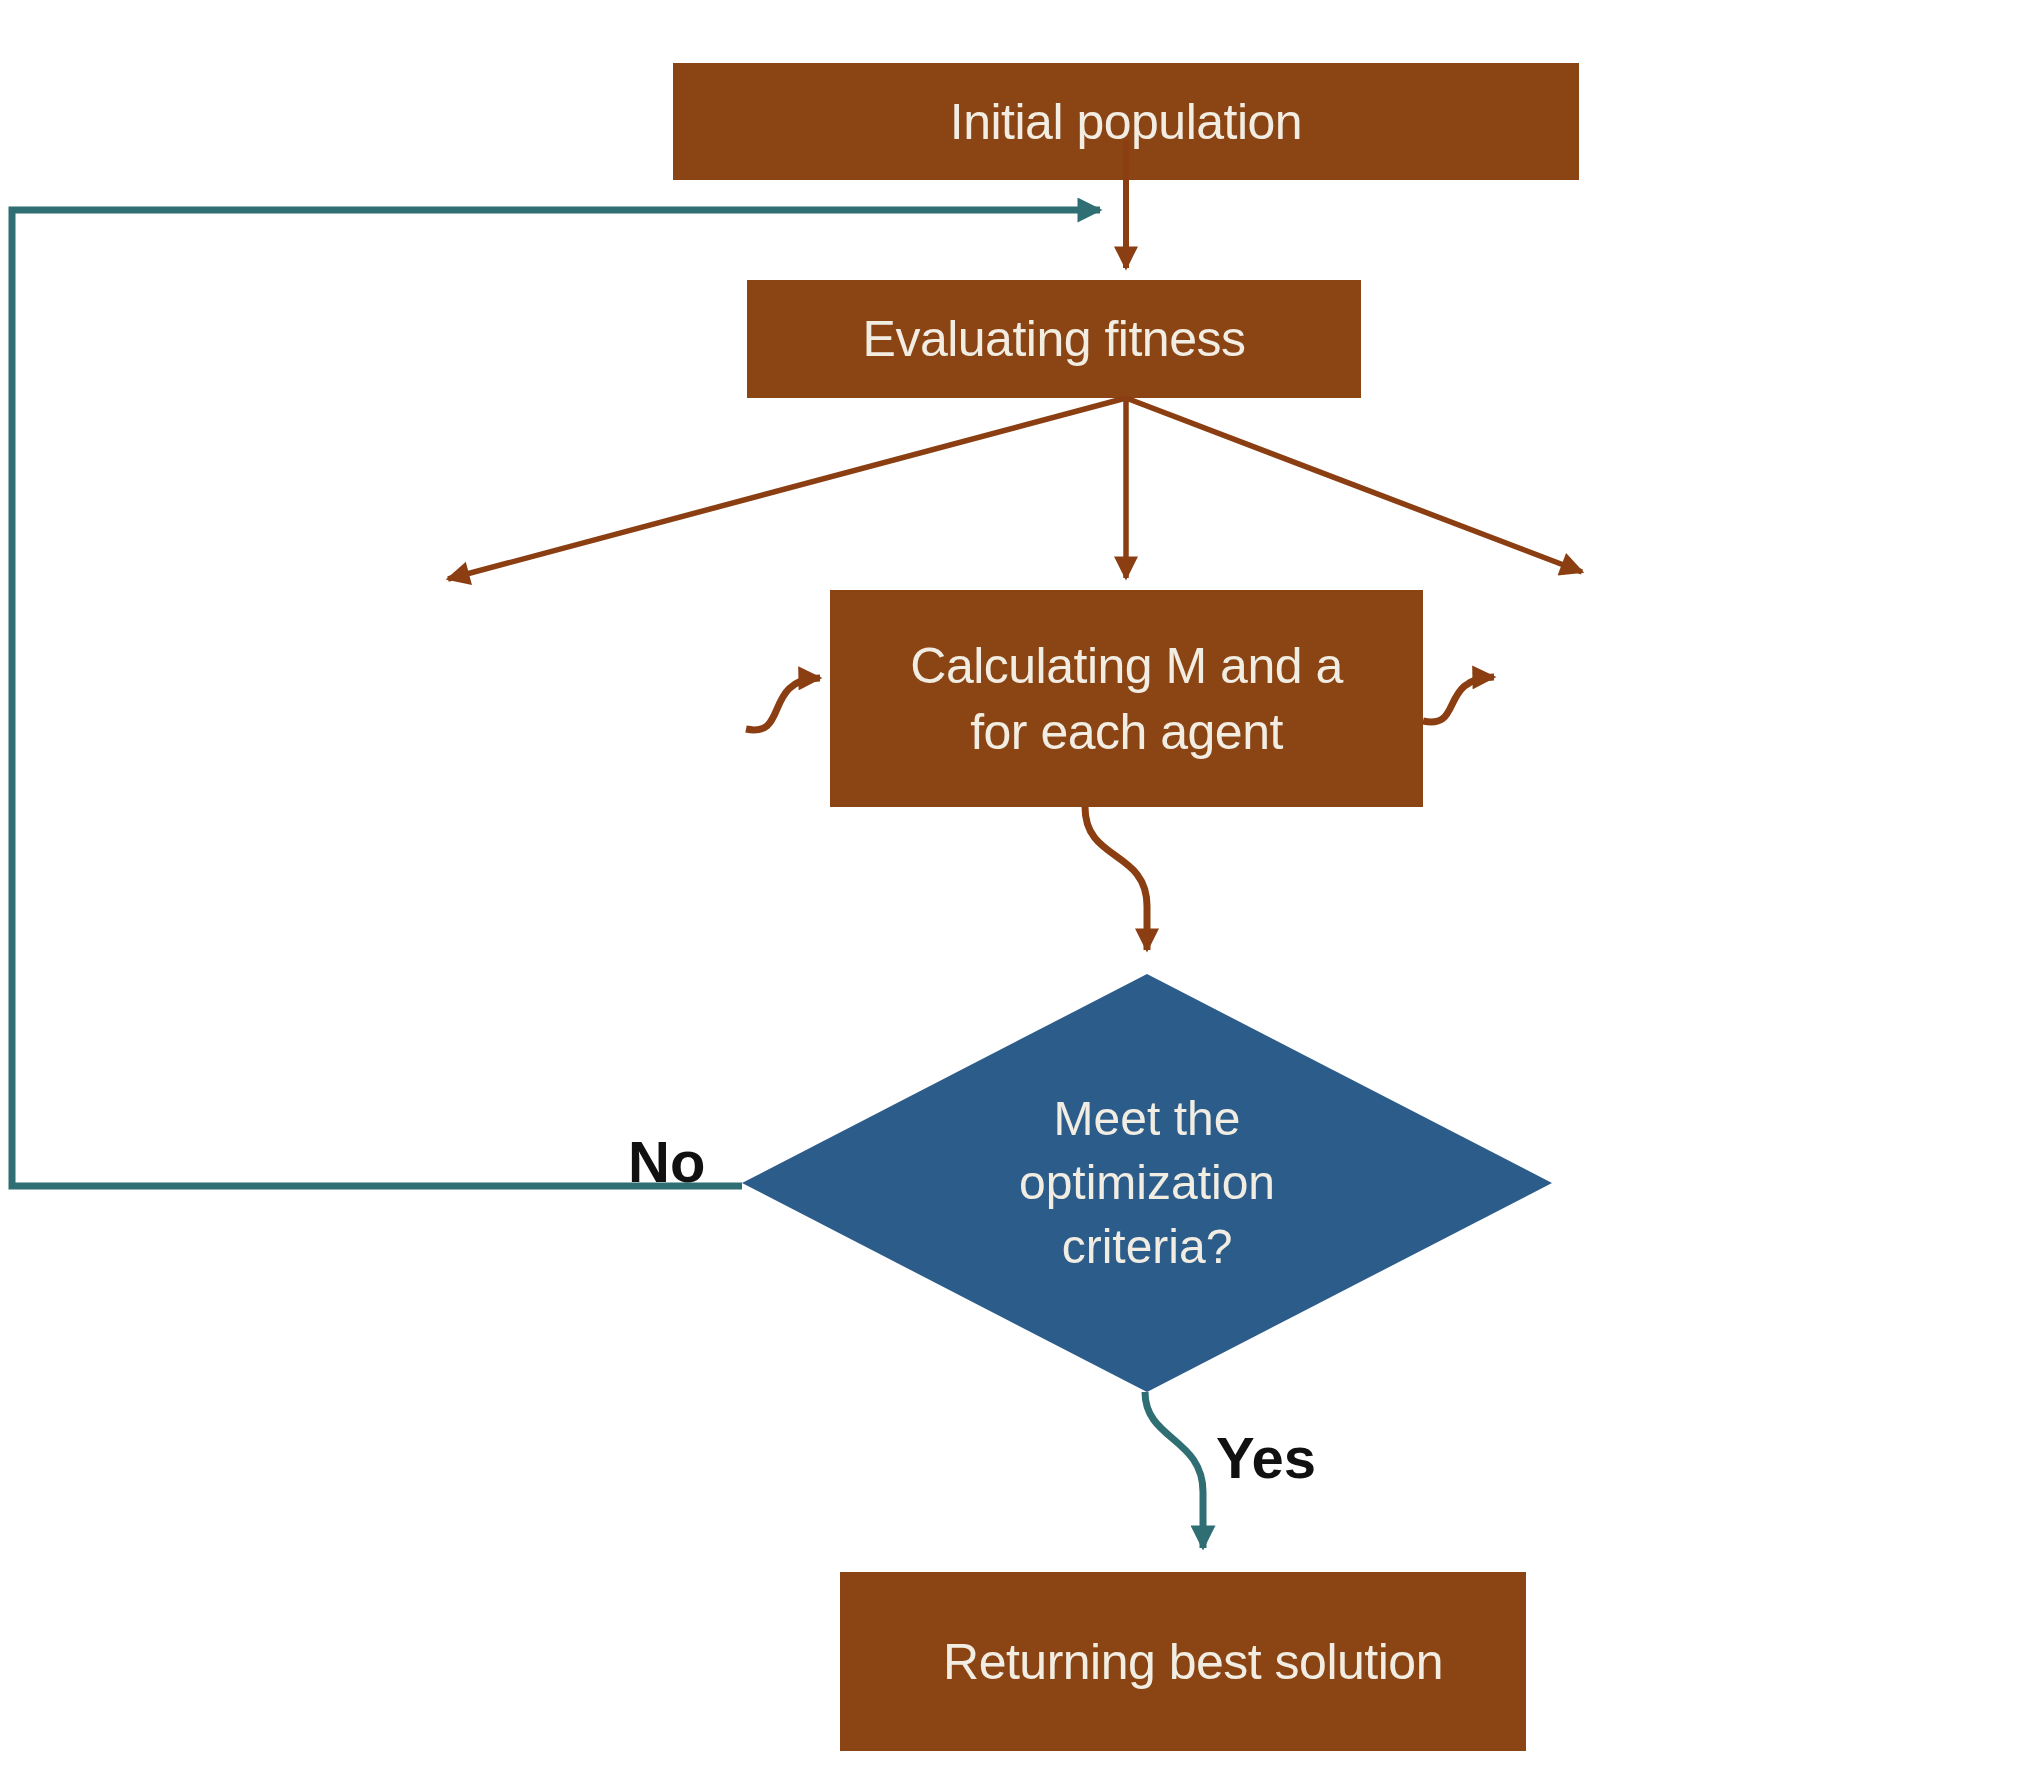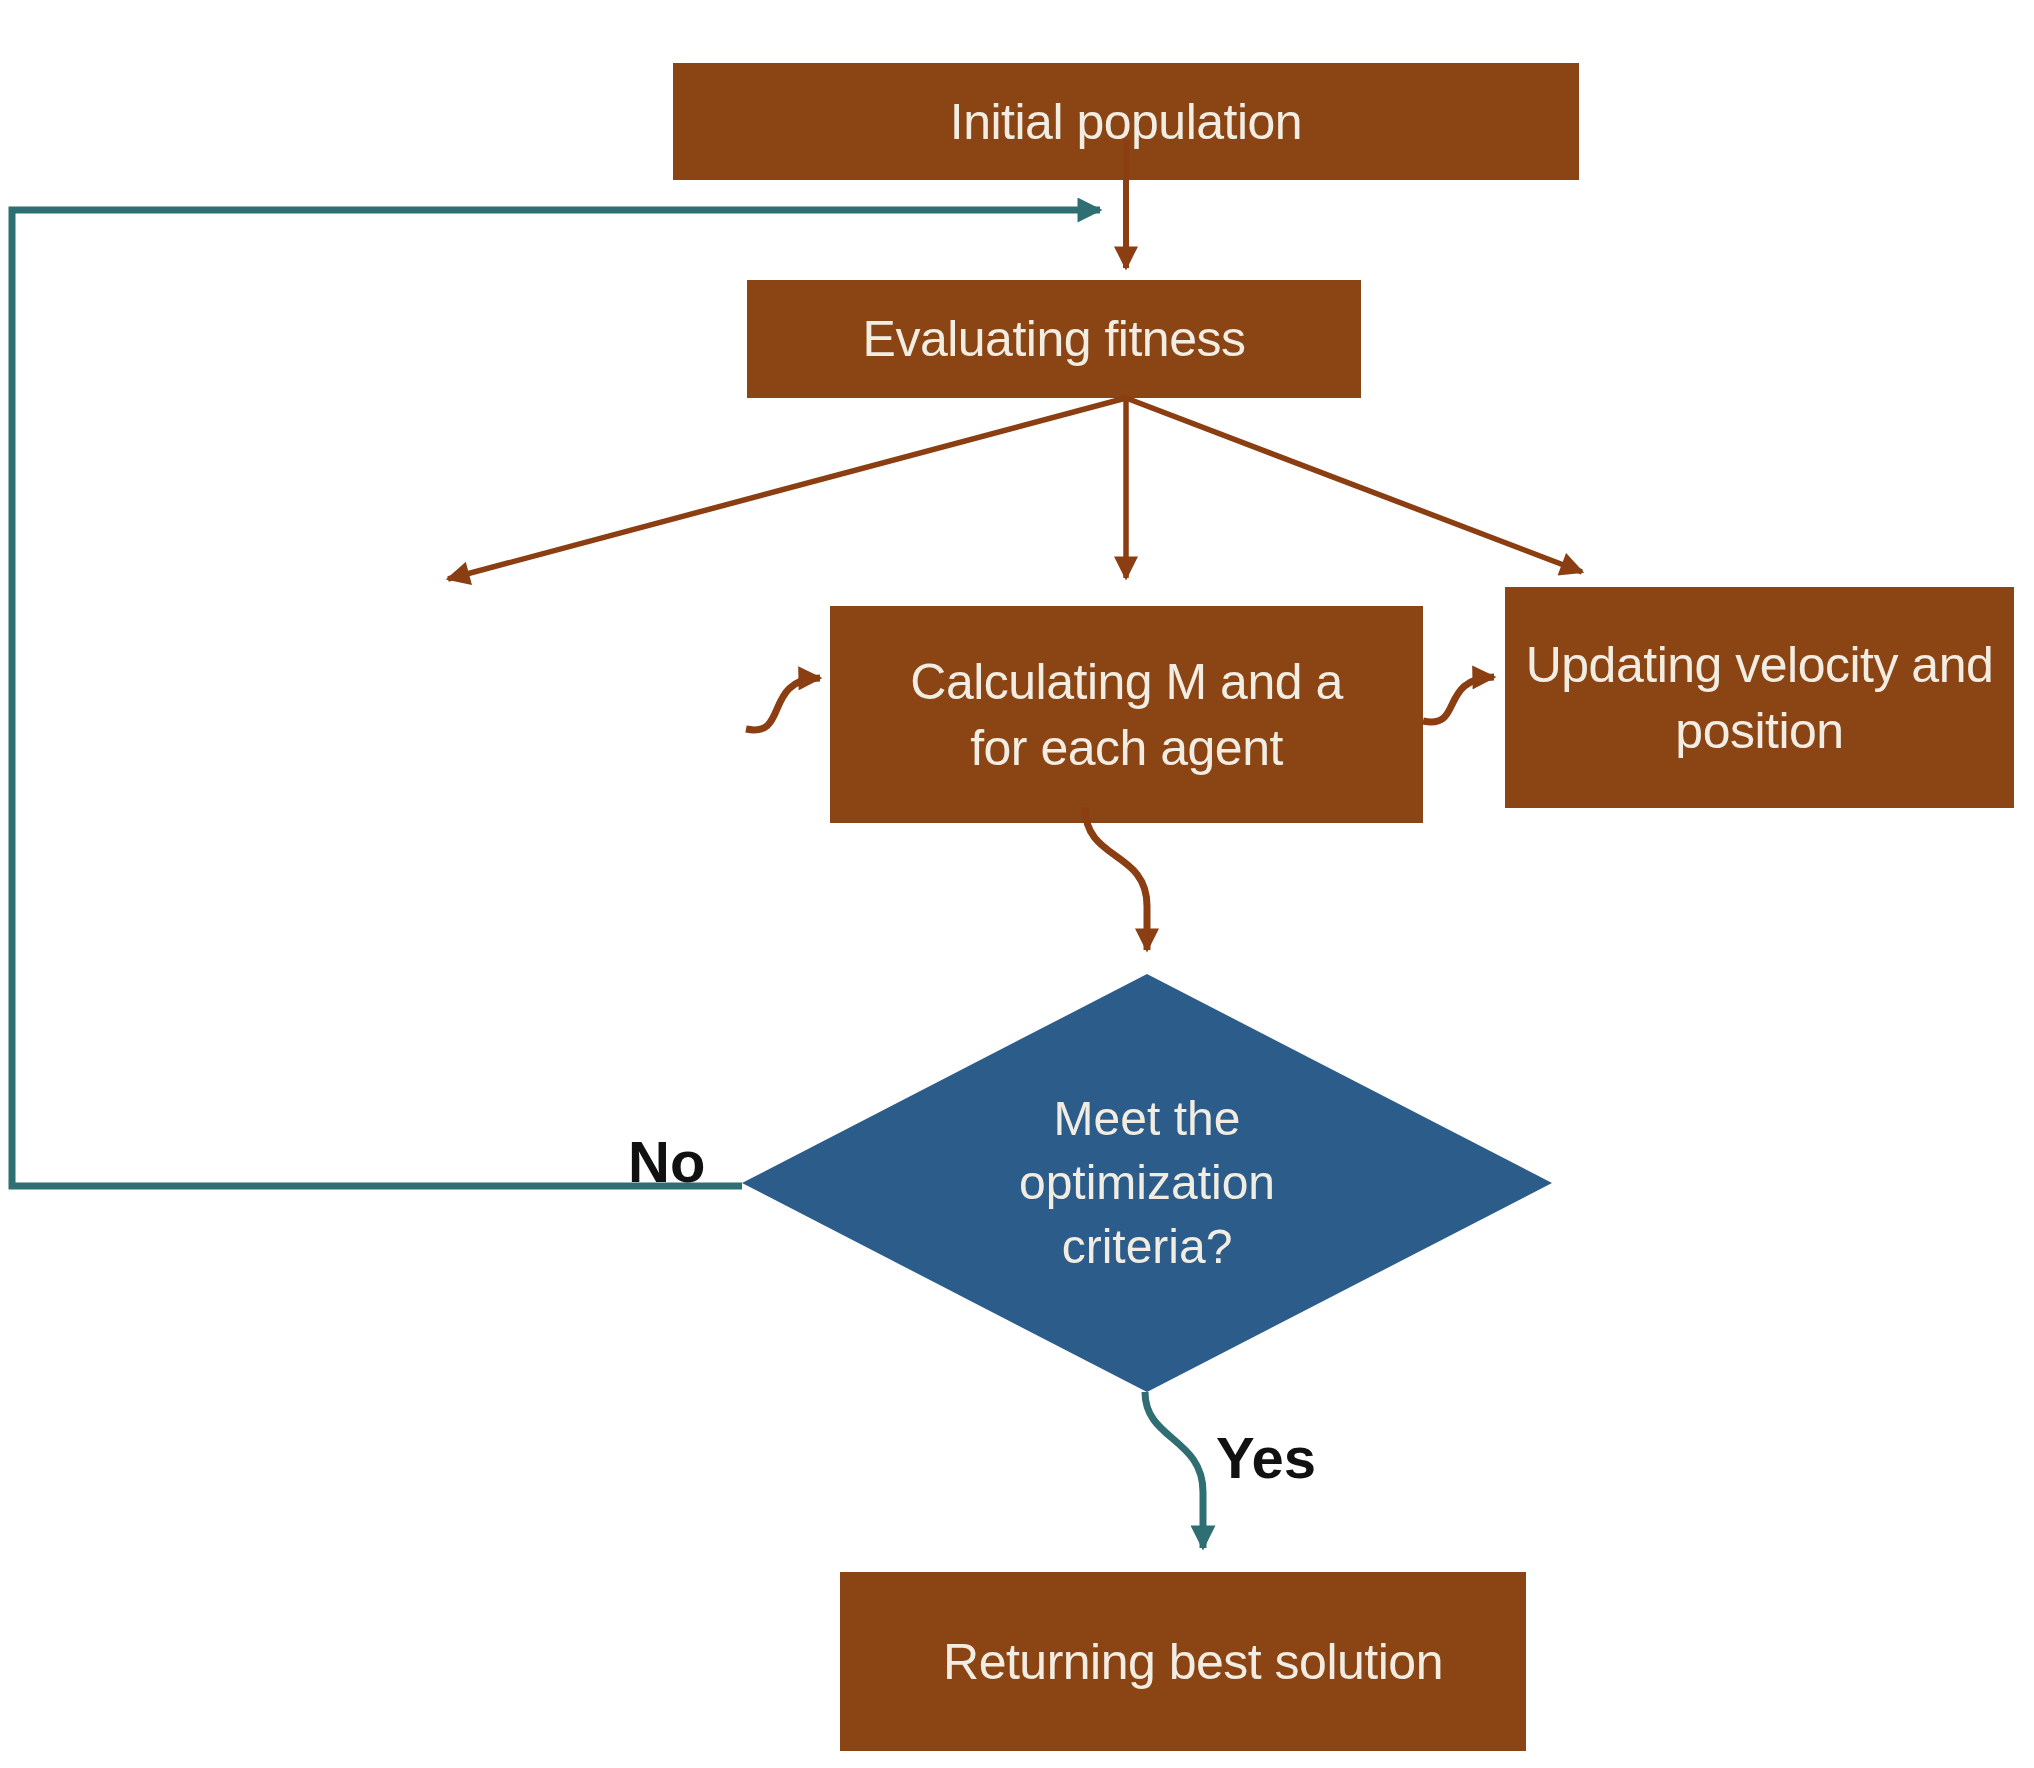--- a/index.html
+++ b/index.html
@@ -47,27 +47,24 @@
 
   <div class="node" style="left:673px;top:23px;width:906px;height:117px;margin-top:40px;">
     <span class="inner">Initial population</span>
   </div>
 
   <div class="node" style="left:747px;top:280px;width:614px;height:118px;">
     <span class="inner">Evaluating fitness</span>
   </div>
 
 
-  <div class="node" style="left:830px;top:590px;width:593px;height:217px;margin-top:16px;">
+  <div class="node" style="left:830px;top:590px;width:593px;height:217px;">
     <span class="inner" style="width:500px;">Calculating M and a for each agent</span>
   </div>
 
-  <div class="node" style="left:1505px;top:587px;width:509px;height:221px;">
-    <span class="inner" style="width:470px;">Updating velocity and position</span>
-  </div>
 
   <div id="decision">
     <span class="inner">Meet the optimization criteria?</span>
   </div>
 
   <div class="node" style="left:840px;top:1572px;width:666px;height:179px;padding-left:20px;">
     <span class="inner">Returning best solution</span>
   </div>
 
   <div class="edge-label" style="left:628px;top:1082px;margin-top:46px;">No</div>

